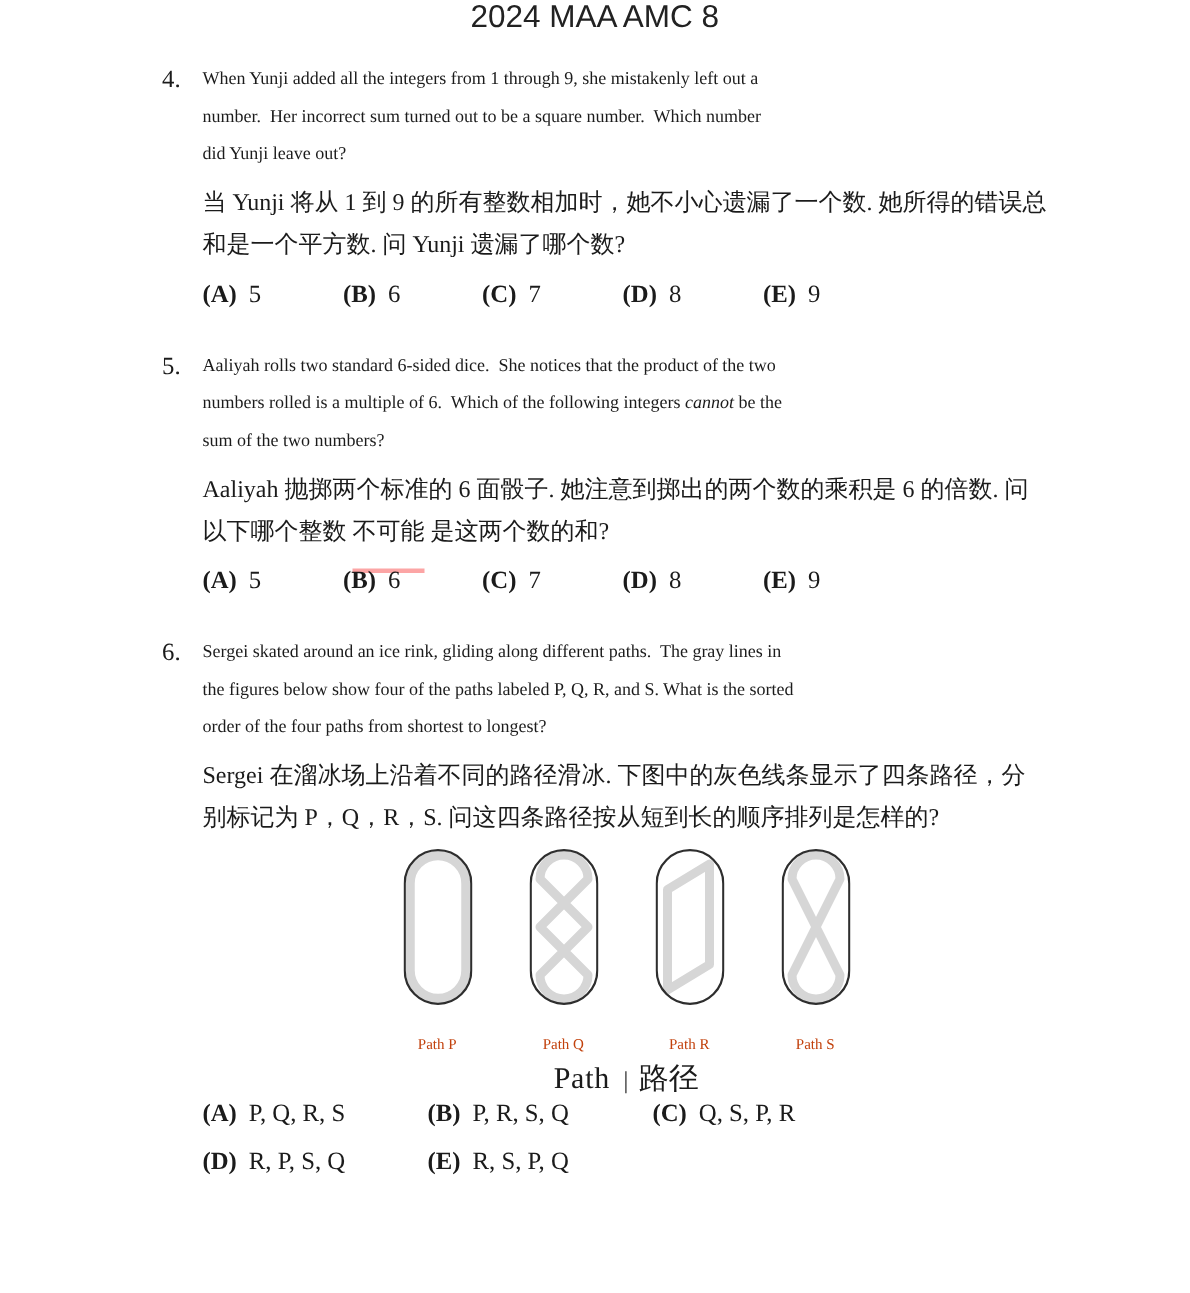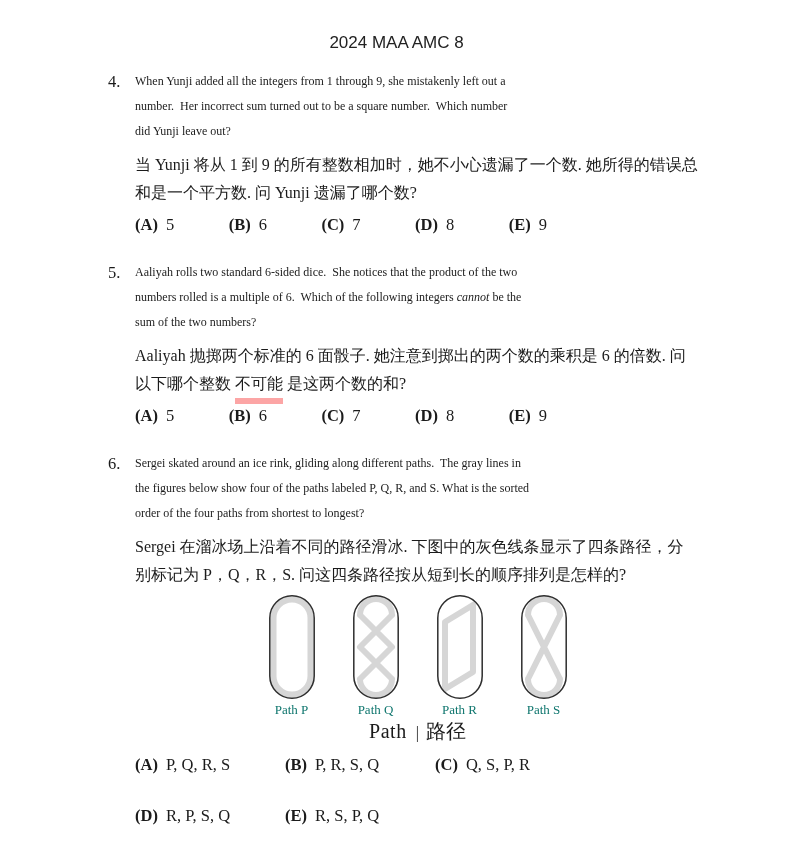--- a/index.html
+++ b/index.html
@@ -2,47 +2,47 @@
 <html><head>
 <meta charset="utf-8">
 <style>
   html, body { margin:0; padding:0; background:#ffffff; }
   .page {
     position:relative; width:793px; height:862px; background:#ffffff;
     color:#1b1b1b; overflow:hidden;
     font-family:"Liberation Serif","DejaVu Serif",serif;
   }
   .title {
-    padding-top:33px; text-align:center; font-size:17px; color:#222;
+    text-align:center; font-size:21px; color:#222;
     font-family:"Liberation Sans","DejaVu Sans",sans-serif;
   }
   .problem { display:flex; margin-left:108px; margin-top:16px; }
   .problem.p4 { margin-top:16px; }
   .problem.p5 { margin-top:25px; }
   .problem.p6 { margin-top:25px; }
   .pnum { width:27px; font-size:16.5px; line-height:25px; flex:none; }
   .pbody { width:575px; flex:none; }
   .en .line { font-size:12px; line-height:25px; white-space:pre; }
   .zh { margin-top:7px; }
   .zh .line { font-size:16px; line-height:28px; white-space:pre; }
   .em-it { font-style:italic; }
-  .ul { border-bottom:6px solid #fca5a5; padding-bottom:6px; }
+  .ul { border-bottom:3px solid #fca5a5; padding-bottom:16px; }
   .opts {
     display:flex; justify-content:space-between; width:412px;
     margin-top:8px; font-size:16.5px; line-height:20px;
   }
   .opt .lab { font-weight:bold; margin-right:8px; }
   .opts-grid {
     display:grid; grid-template-columns:150px 150px auto;
-    row-gap:31px; margin-top:10px; font-size:16.5px; line-height:20px;
+    row-gap:12px; font-size:16.5px; line-height:20px;
   }
   .figure-block { margin-top:6px; width:565px; }
   .fig-row { display:flex; justify-content:center; }
   .fig-col { width:84px; display:flex; flex-direction:column; align-items:center; }
-  .fig-label { font-size:13px; line-height:15px; margin-top:3px; color:#0f766e; }
+  .fig-label { font-size:10px; line-height:15px; margin-top:19px; color:#c2410c; }
   .fig-caption { text-align:center; margin-top:1px; }
   .cap-en { font-size:20px; letter-spacing:0.5px; }
   .cap-sep { font-size:16px; margin:0 7px 0 9px; }
   .cap-zh { font-size:20px; }
   .rink { fill:none; stroke:#2e2e2e; stroke-width:1.5; }
   .gpath { fill:none; stroke:#d6d6d6; stroke-width:6; stroke-linecap:round; stroke-linejoin:round; }
 </style>
 </head>
 <body>
 

